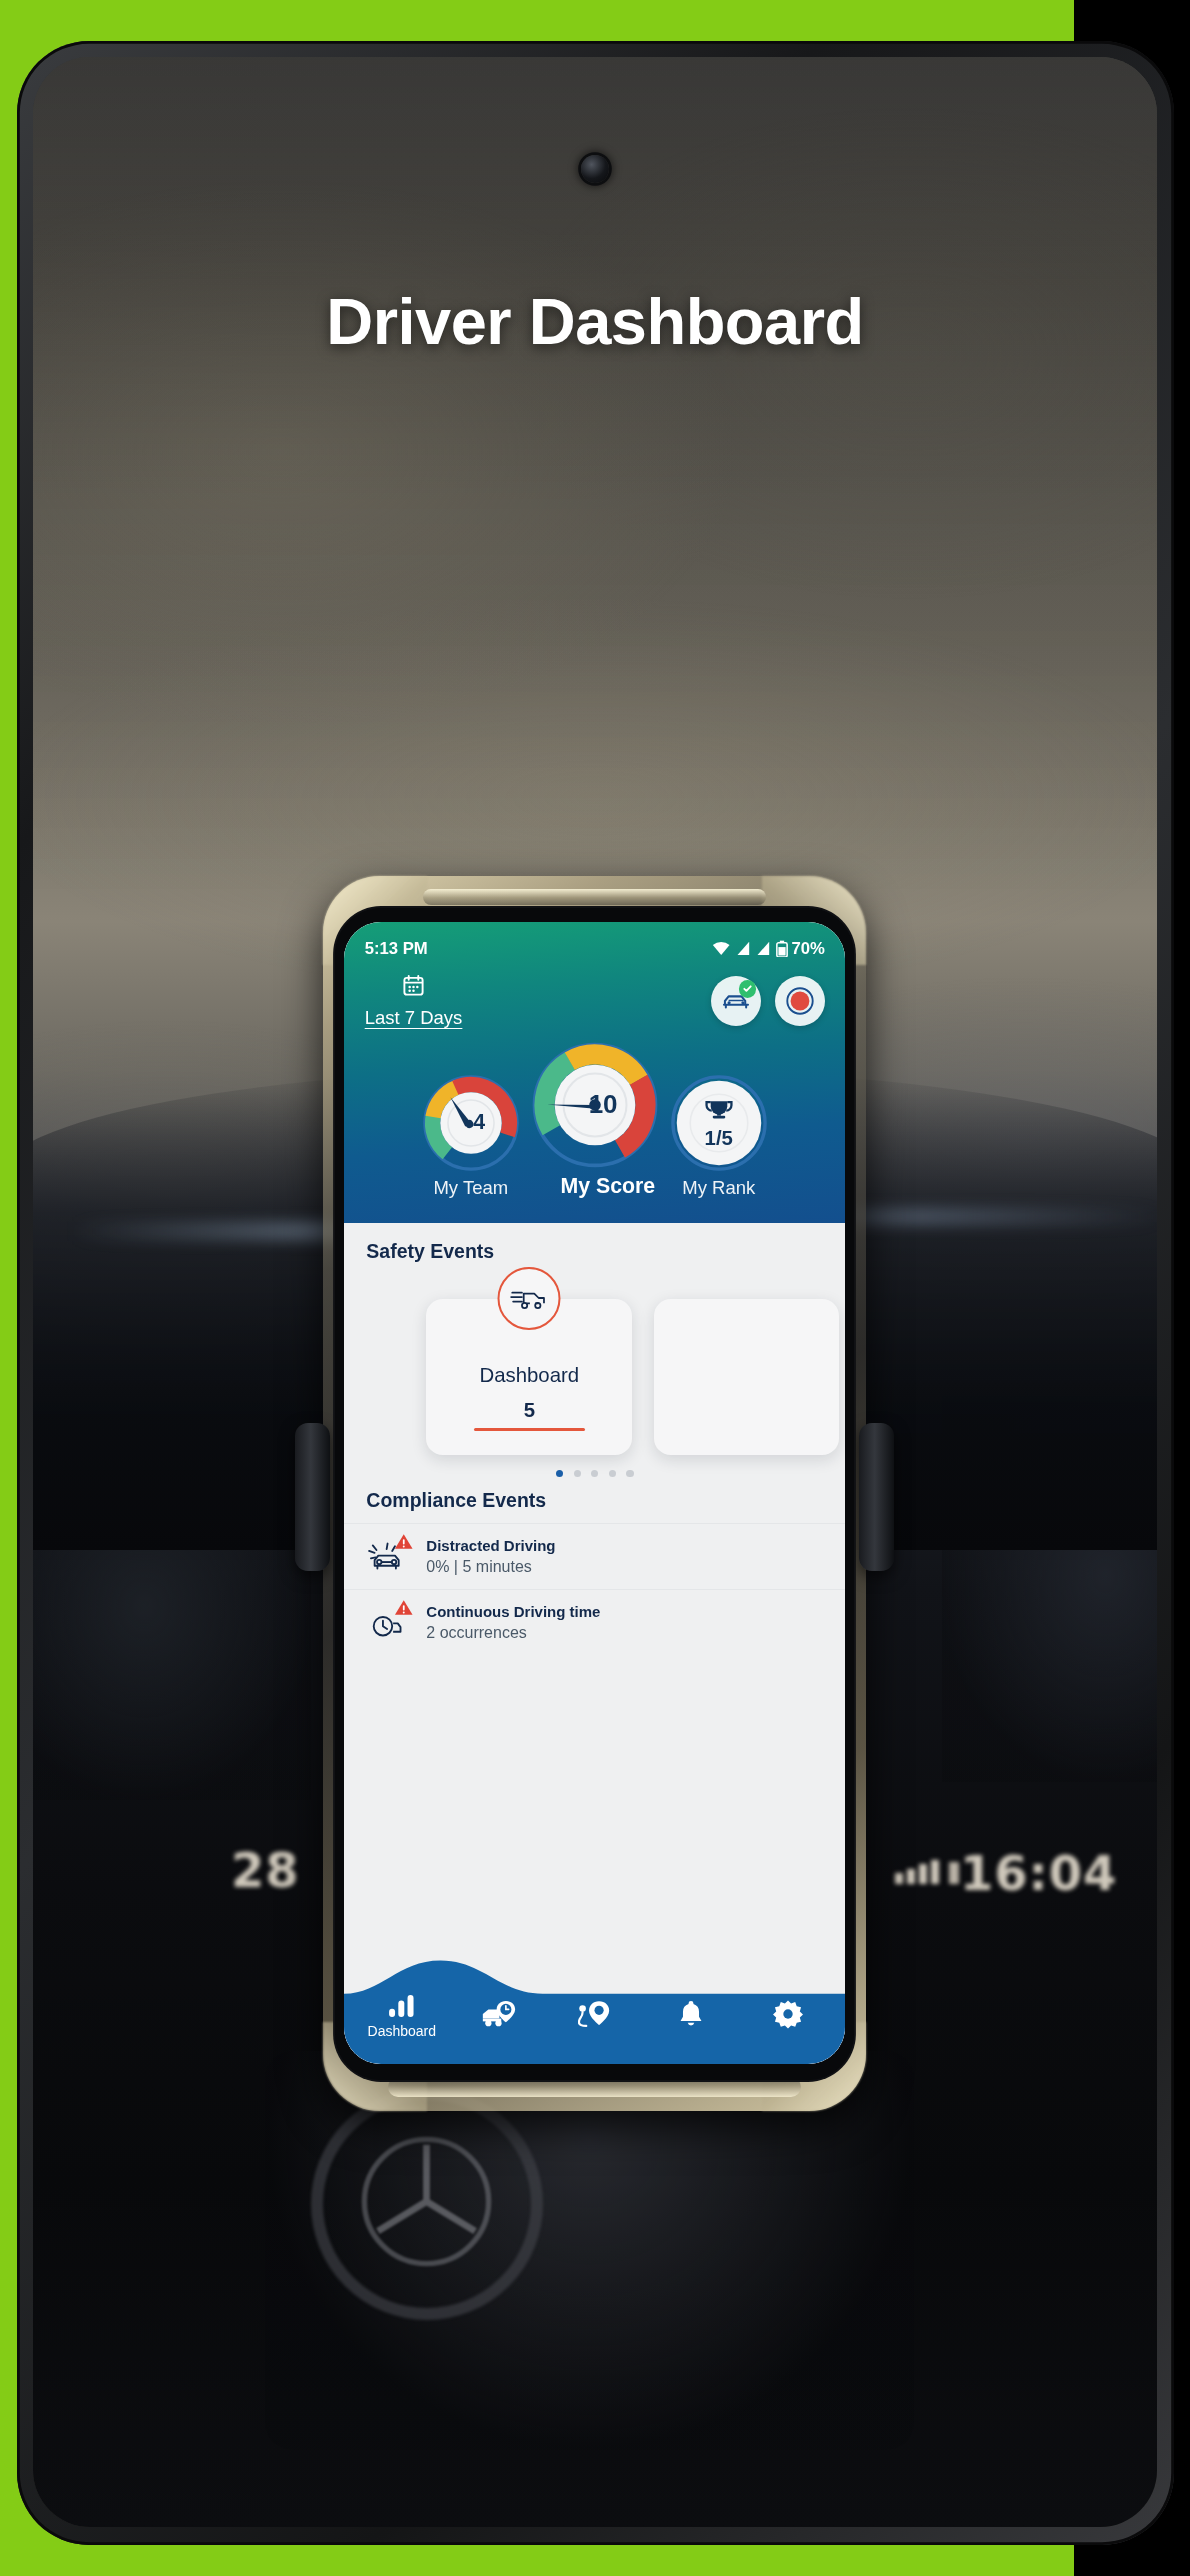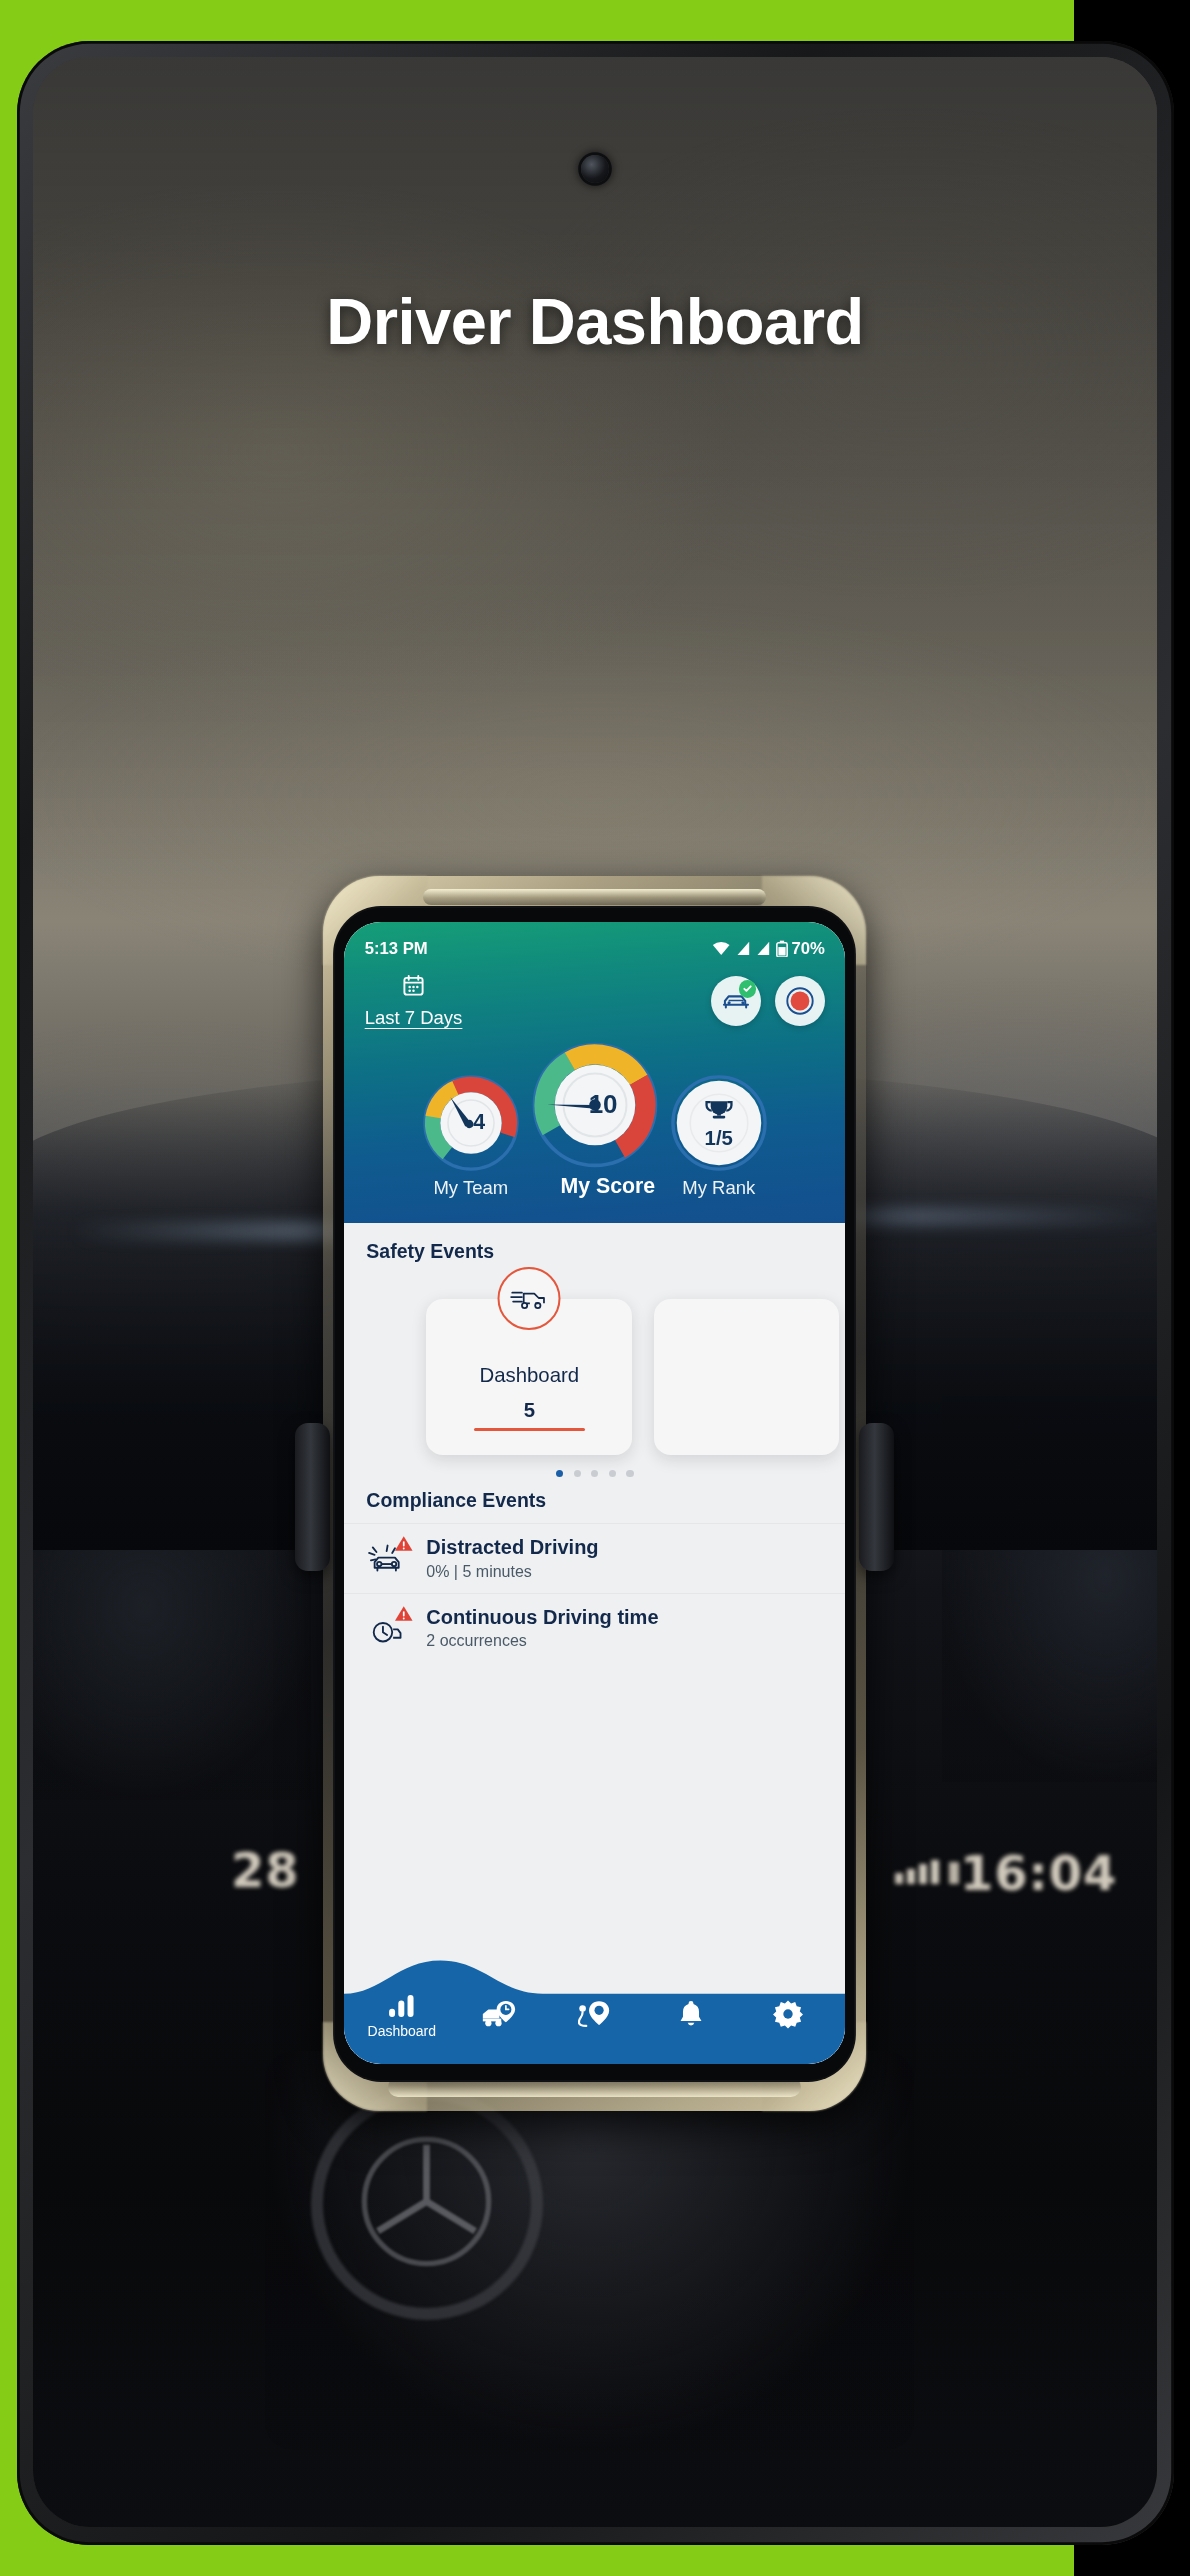--- a/index.html
+++ b/index.html
@@ -262,21 +262,21 @@
   .dot { width: 7.4px; height: 7.4px; border-radius: 50%; background: #c9cdd2; }
   .dot.on { background: #1b5fa8; }
 
   
   .comp-row { display: flex; align-items: center; gap: 15px;
               padding: 12px 22px; border-top: 0.9px solid #e4e6e8; }
   .comp-row:first-of-type { border-top: 0.9px solid #e4e6e8; }
   .comp-ico { position: relative; width: 45px; height: 41px;
               display: flex; align-items: center; justify-content: center; flex: 0 0 45px; }
   .warn-tri { position: absolute; right: -1.9px; top: -2.8px; }
-  .comp-txt .t { font-size: 20px; font-weight: 700; color: #13294b; }
+  .comp-txt .t { font-size: 15px; font-weight: 700; color: #13294b; }
   .comp-txt .s { font-size: 16px; color: #4a5968; margin-top: 3.7px; }
 
   
   .navwrap { position: absolute; left: 0; right: 0; bottom: 0; height: 109px; }
   .navwave { position: absolute; left: 0; top: 0; width: 100%; height: 109px; }
   .navitems {
     position: absolute; left: 0; right: 0; bottom: 13px; height: 69px;
     display: flex; align-items: center; justify-content: space-around;
     padding: 0 9.3px;
   }

